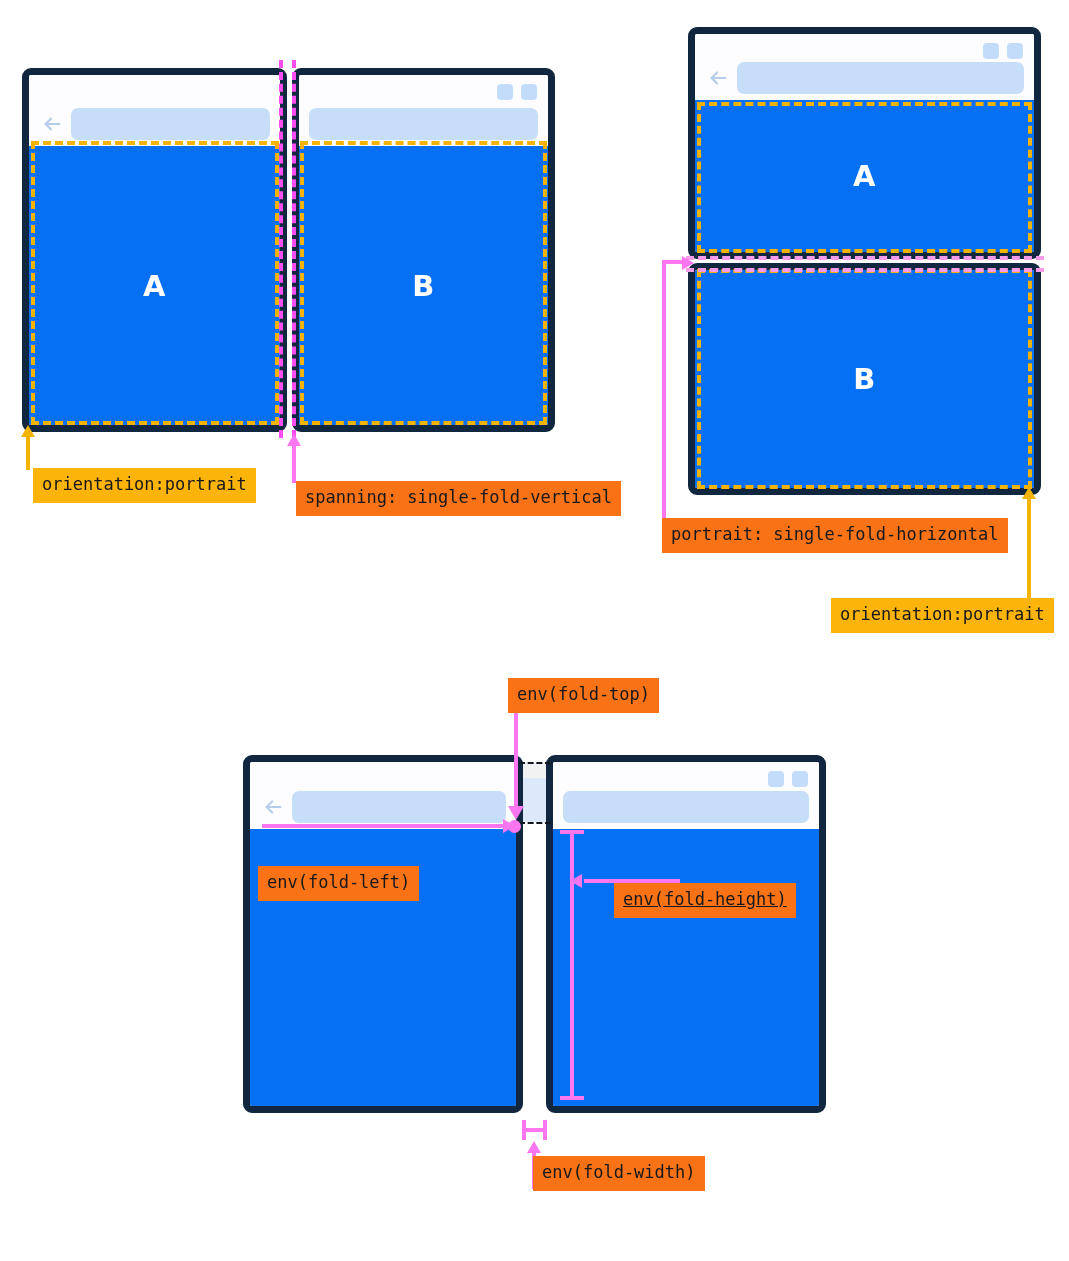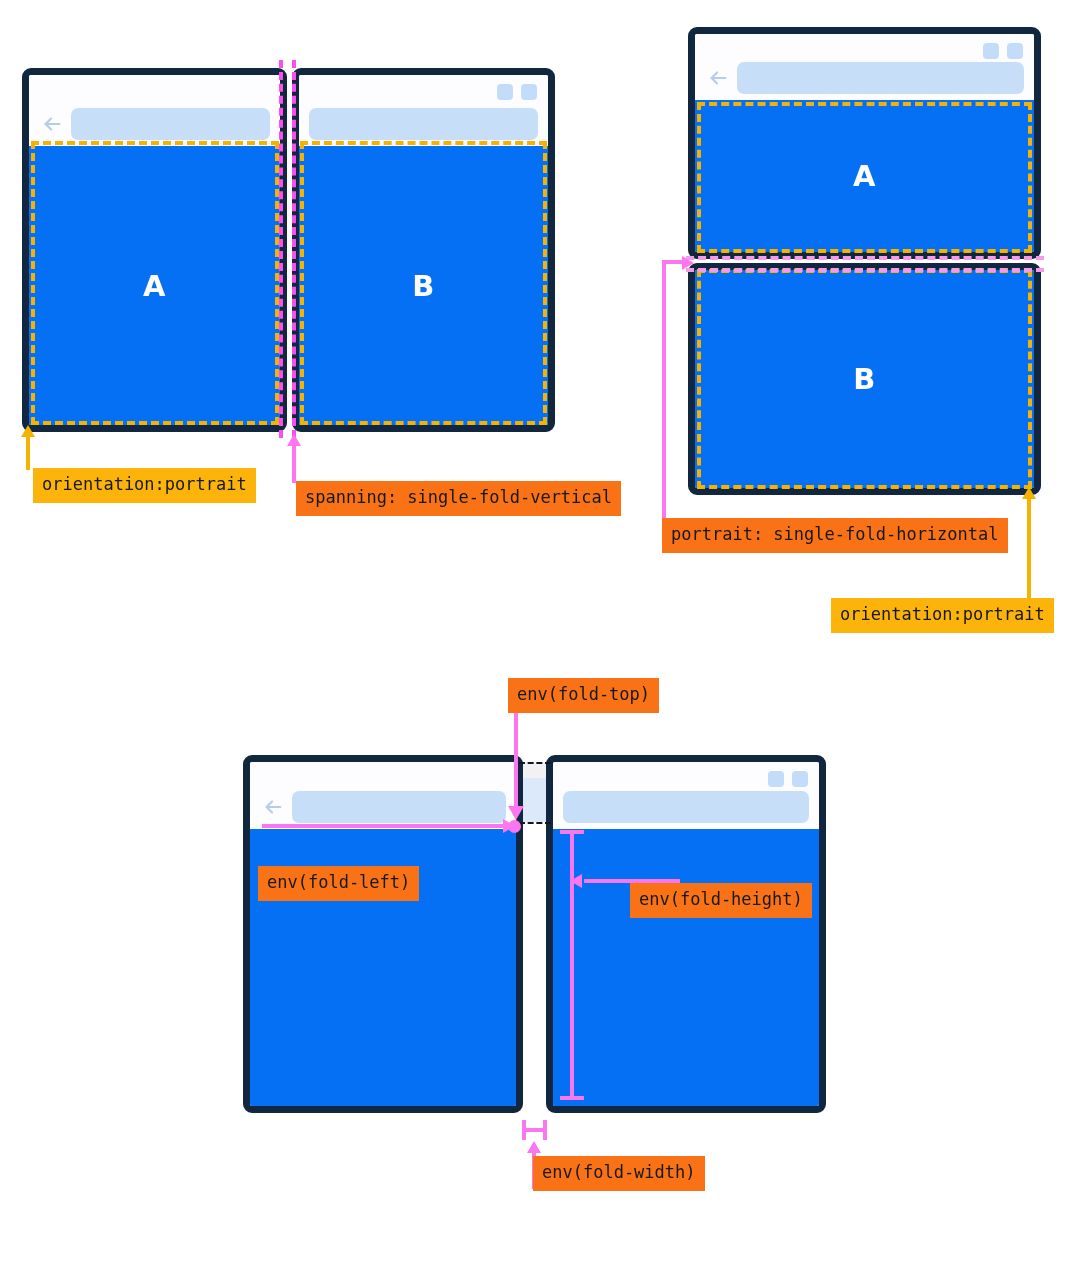--- a/index.html
+++ b/index.html
@@ -235,21 +235,21 @@
     <div class="tag pink" style="left:258px;top:866px;">env(fold-left)</div>
 
     <div class="ln-pink" style="left:570px;top:830px;width:4px;height:270px;"></div>
     <div class="ln-pink" style="left:560px;top:830px;width:24px;height:4px;"></div>
     <div class="ln-pink" style="left:560px;top:1096px;width:24px;height:4px;"></div>
     <div class="ln-pink" style="left:584px;top:879px;width:96px;height:4px;"></div>
     <div class="ln-pink" style="left:676px;top:879px;width:4px;height:6px;"></div>
     <div style="position:absolute;left:570px;top:874px;width:0;height:0;
                 border-top:7px solid transparent;border-bottom:7px solid transparent;
                 border-right:12px solid #fb76ef;"></div>
-    <div class="tag pink" style="left:630px;top:883px;">env(fold-height)</div>
+    <div class="tag pink" style="left:614px;top:883px;text-decoration:underline;">env(fold-height)</div>
 
     <div class="ln-pink" style="left:522px;top:1128px;width:25px;height:4px;"></div>
     <div class="ln-pink" style="left:522px;top:1120px;width:4px;height:20px;"></div>
     <div class="ln-pink" style="left:543px;top:1120px;width:4px;height:20px;"></div>
     <div class="ln-pink" style="left:532px;top:1152px;width:4px;height:37px;"></div>
     <div class="ln-pink" style="left:532px;top:1185px;width:8px;height:4px;"></div>
     <div style="position:absolute;left:527px;top:1141px;width:0;height:0;
                 border-left:7px solid transparent;border-right:7px solid transparent;
                 border-bottom:12px solid #fb76ef;"></div>
     <div class="tag pink" style="left:533px;top:1156px;">env(fold-width)</div>

